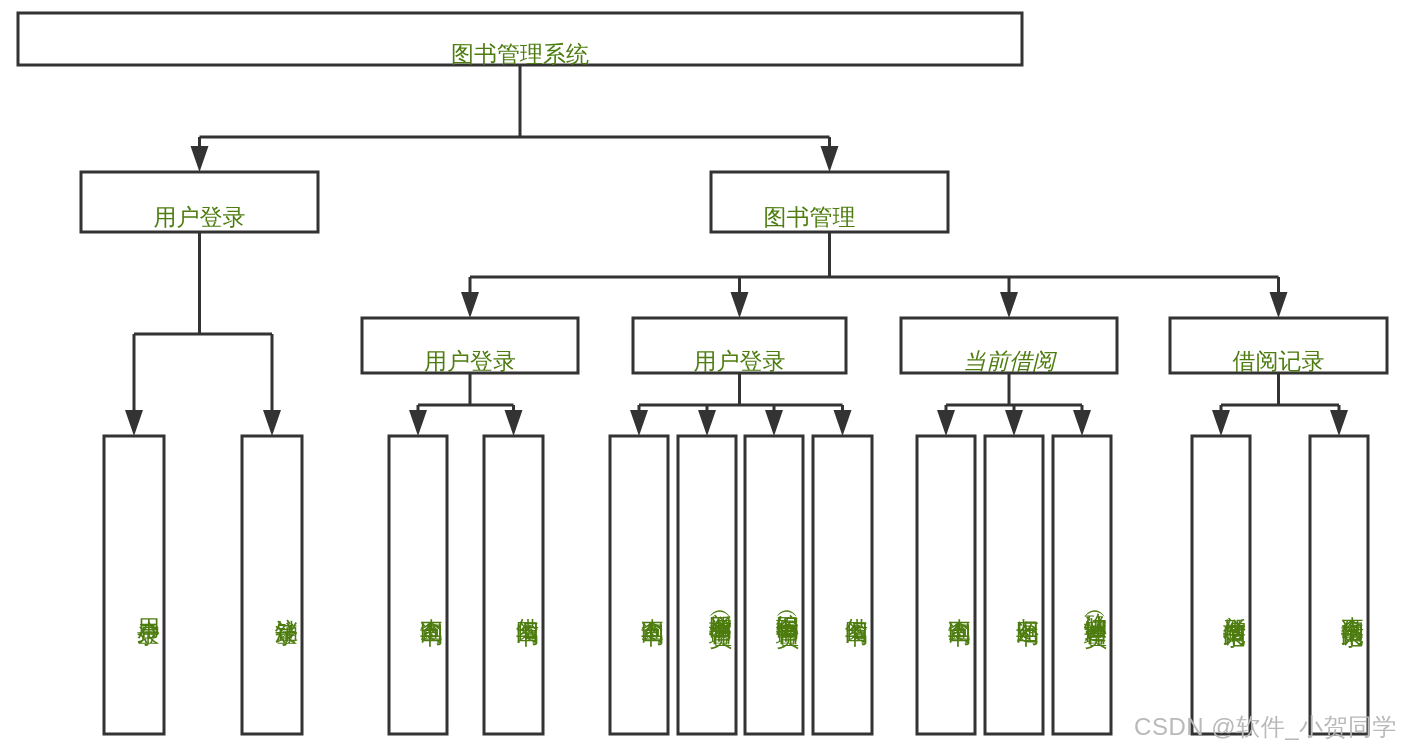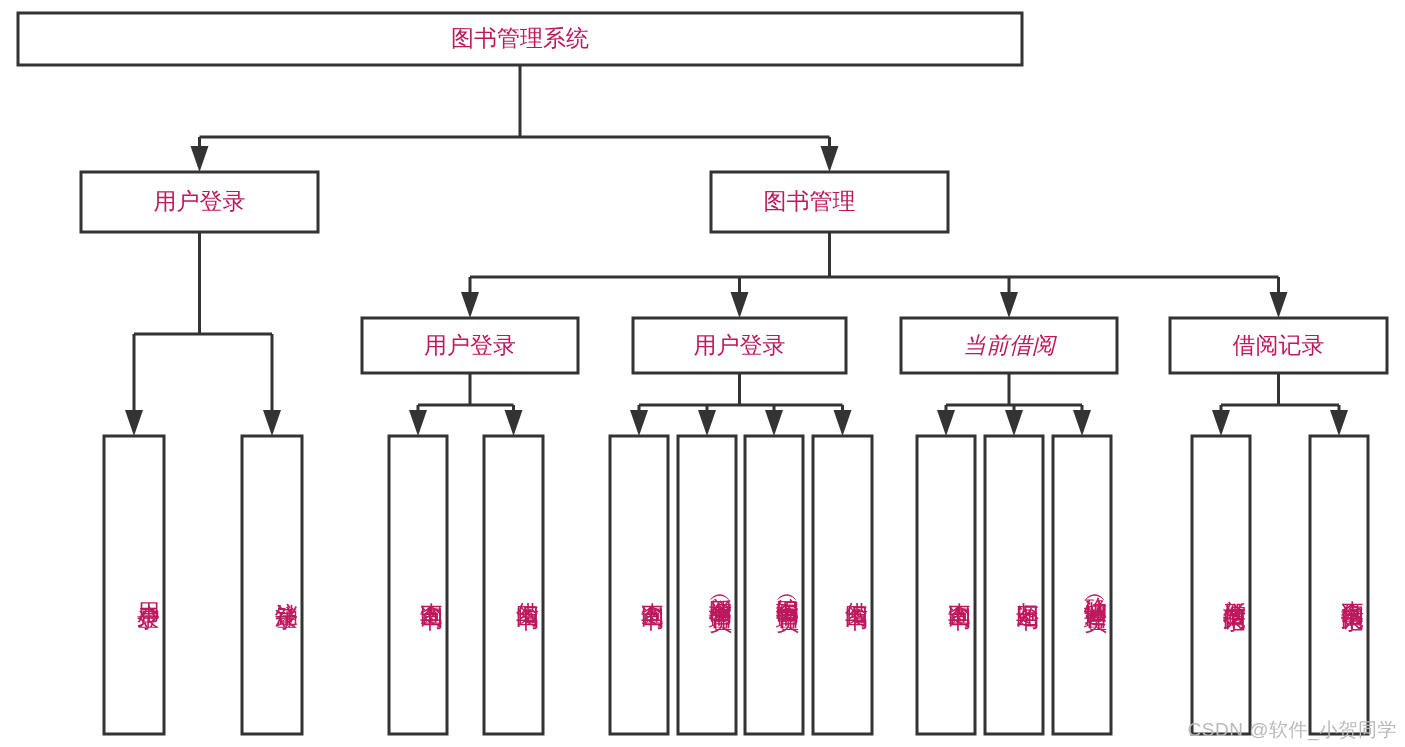--- a/index.html
+++ b/index.html
@@ -37,24 +37,25 @@
   }
   .arrow-head {
     fill: #333333;
     stroke: none;
   }
   .node-label {
     position: absolute;
     display: flex;
     align-items: center;
     justify-content: center;
-    color: #be185d;
+    color: #4d7c0f;
     font-family: "Liberation Sans", "DejaVu Sans", sans-serif;
     pointer-events: none;
     box-sizing: border-box;
+    margin-top: 16px;
   }
   .node-label.horiz {
     font-size: 23px;
     line-height: 1.1;
     white-space: nowrap;
   }
   .node-label.vert {
     writing-mode: vertical-rl;
     text-orientation: upright;
     font-size: 23px;
@@ -66,21 +67,21 @@
   }
   .node-hit {
     position: absolute;
     cursor: pointer;
     background: transparent;
   }
   .watermark {
     position: absolute;
     right: 8px;
     bottom: 4px;
-    font-size: 19px;
+    font-size: 24px;
     color: #b9b9b9;
     font-family: "Liberation Sans", "DejaVu Sans", sans-serif;
     white-space: nowrap;
     letter-spacing: 0.5px;
   }
 </style>
 </head>
 <body>
 
 <div id="canvas">

